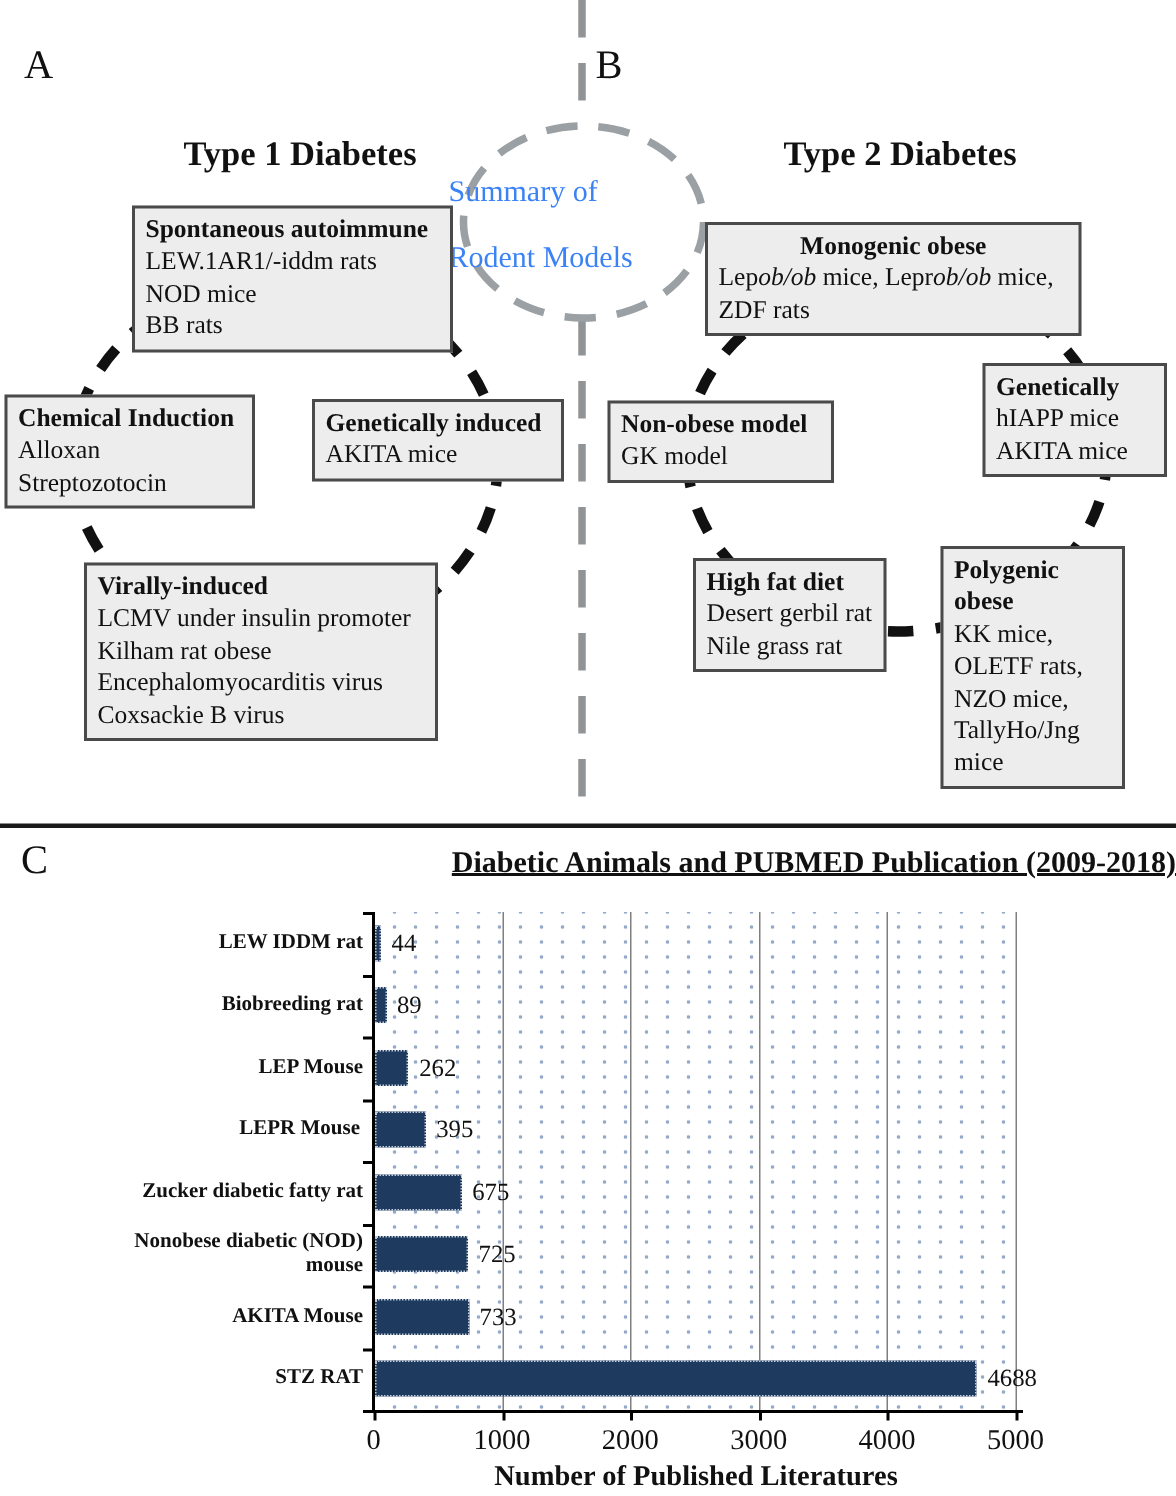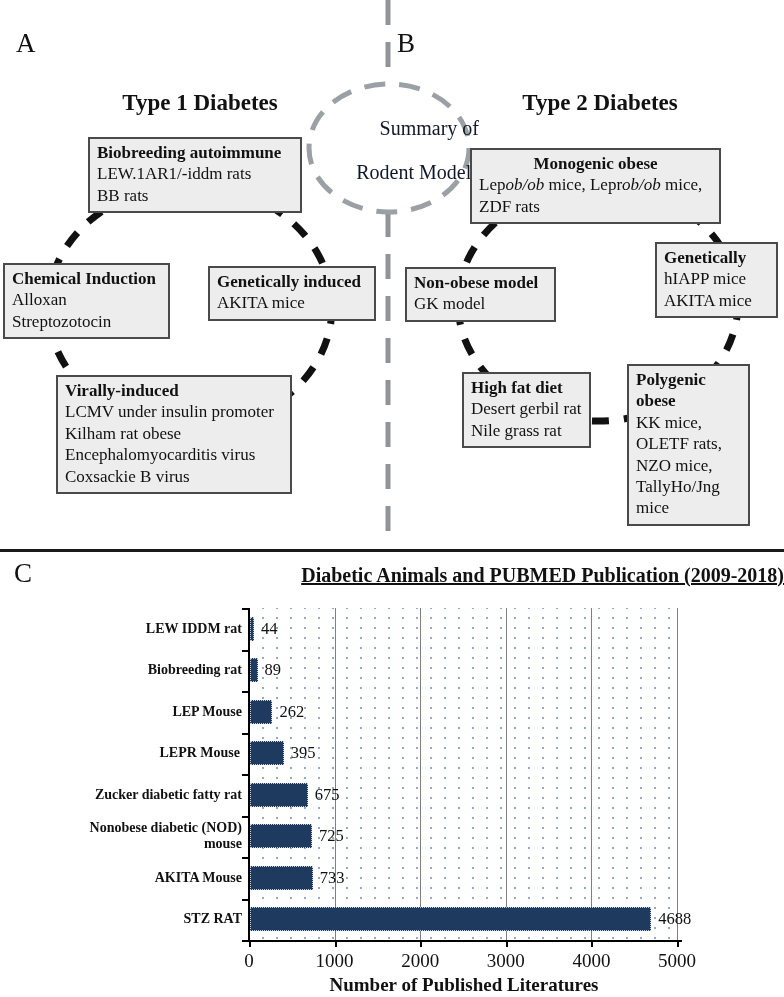--- a/index.html
+++ b/index.html
@@ -1,21 +1,21 @@
 <!DOCTYPE html>
 <html><head>
 <meta charset="utf-8">
 <style>
   html,body{margin:0;padding:0;background:#fff;}
   #fig{position:relative;width:784px;height:997px;background:#fff;overflow:hidden;
        font-family:"Liberation Serif","DejaVu Serif",serif;color:#111;}
   .abs{position:absolute;}
   .panel-label{font-size:27px;color:#111;}
   .diagram-title{font-weight:bold;font-size:23px;text-align:center;}
-  .ellipse-text{font-size:20px;color:#0f172a;text-align:right;line-height:2.2;}
+  .ellipse-text{font-size:20px;color:#3b82f6;text-align:left;line-height:2.2;}
   .model-box{position:absolute;background:#EDEDED;border:2px solid #4a4a4a;
              box-sizing:border-box;padding:3px 7px 5px 7px;font-size:17px;line-height:1.26;}
   .model-box .bx-title{font-weight:bold;}
   .model-box.ct .bx-title{text-align:center;}
   .divider{background:#1a1a1a;}
   .chart-title{font-weight:bold;font-size:20px;text-align:right;}
   .chart-title span{text-decoration:underline;}
   .plotbg{background-image:radial-gradient(circle,#94a9c9 1.1px,rgba(0,0,0,0) 1.4px);
           background-size:14px 10px;background-position:7px 5px;}
   .gridline{background:#7f7f7f;width:1px;}
@@ -48,22 +48,23 @@
   <div class="abs diagram-title" style="left:88px;top:90px;width:224px;">Type 1 Diabetes</div>
   <div class="abs diagram-title" style="left:488px;top:90px;width:224px;">Type 2 Diabetes</div>
 
   <div class="abs ellipse-text" style="left:299px;top:106px;width:180px;">
     <div>Summary of</div>
     <div>Rodent Models</div>
   </div>
 
   <div id="boxes">
       <div class="model-box" style="left: 88px; top: 137px; width: 214px;">
-        <div class="bx-title">Biobreeding autoimmune</div>
+        <div class="bx-title">Spontaneous autoimmune</div>
         <div><span>LEW.1AR1/-iddm rats</span></div>
+        <div><span>NOD mice</span></div>
         <div><span>BB rats</span></div>
       </div>
       <div class="model-box" style="left: 3px; top: 263px; width: 167px;">
         <div class="bx-title">Chemical Induction</div>
         <div><span>Alloxan</span></div>
         <div><span>Streptozotocin</span></div>
       </div>
       <div class="model-box" style="left: 208px; top: 266px; width: 168px;">
         <div class="bx-title">Genetically induced</div>
         <div><span>AKITA mice</span></div>

